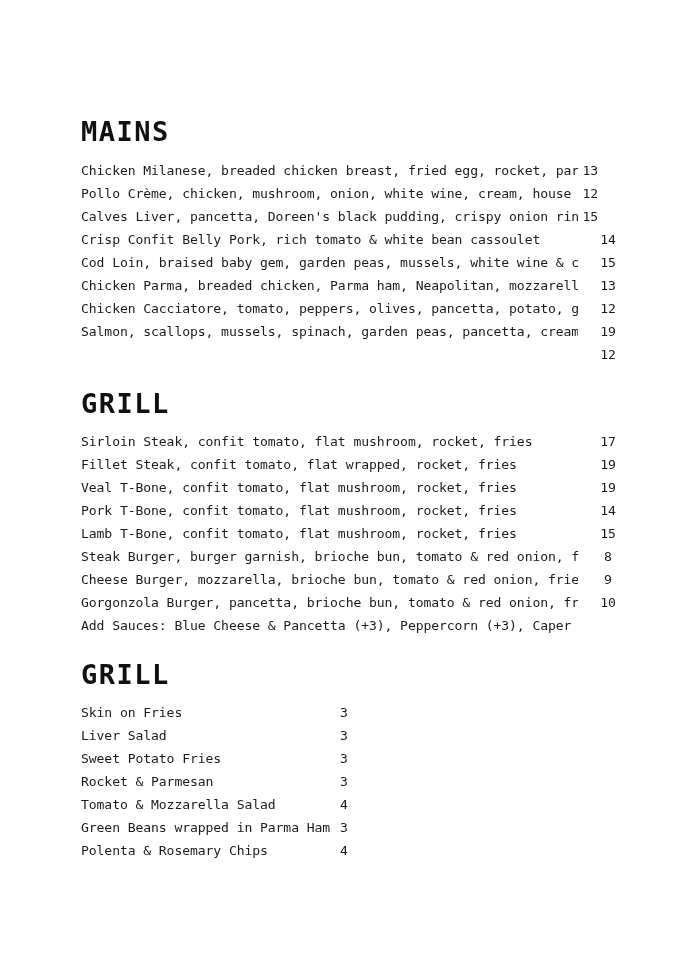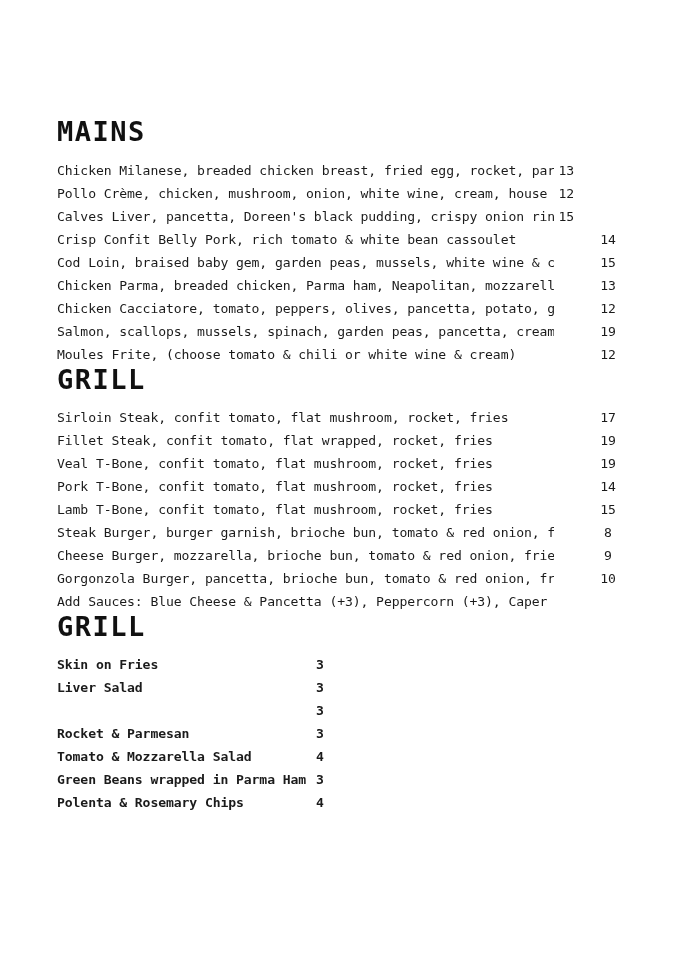--- a/index.html
+++ b/index.html
@@ -15,26 +15,27 @@
     font-family: "DejaVu Sans Mono", "Liberation Mono", monospace;
     color: #1a1a1a;
     -webkit-font-smoothing: antialiased;
   }
   .page {
     position: relative;
     width: 679px;
     height: 960px;
     background: #ffffff;
     box-sizing: border-box;
-    padding: 118px 60px 0 57px;
+    padding: 118px 60px 0 81px;
   }
   .section {
     margin: 0 0 0 0;
   }
   .section + .section {
+    margin-top: 24px;
   }
   .section-heading {
     font-family: "DejaVu Sans Mono", "Liberation Mono", monospace;
     font-size: 27px;
     font-weight: 700;
     letter-spacing: 1.5px;
     line-height: 1;
     margin: 0 0 14px 0;
     color: #111111;
     white-space: nowrap;
@@ -70,21 +71,20 @@
     max-width: 497px;
     overflow: hidden;
   }
   .item.inline .item-price {
     width: auto;
     margin-left: 4.5px;
   }
   
   .col-narrow .item {
     width: 268px;
-    font-weight: bold;
   }
   .col-narrow .item-price {
     width: 10px;
   }
   .section-sides .items {
     margin-top: 1px;
   }
   .section-grill .section-heading,
   .section-sides .section-heading {
     margin-bottom: 13px;
@@ -129,21 +129,20 @@
             <span class="item-desc">Chicken Cacciatore, tomato, peppers, olives, pancetta, potato, green beans</span>
             <span class="item-spacer"></span>
             <span class="item-price">12</span>
           </div>
           <div class="item">
             <span class="item-desc">Salmon, scallops, mussels, spinach, garden peas, pancetta, cream</span>
             <span class="item-spacer"></span>
             <span class="item-price">19</span>
           </div>
           <div class="item">
-            <span class="item-desc">Moules Frite, (choose tomato &amp; chili or white wine &amp; cream)</span>
             <span class="item-spacer"></span>
             <span class="item-price">12</span>
           </div>
         </div>
       </div>
       <div class="section section-grill">
         <div class="section-heading">GRILL</div>
         <div class="items col-wide">
           <div class="item">
             <span class="item-desc">Sirloin Steak, confit tomato, flat mushroom, rocket, fries</span>
@@ -198,20 +197,21 @@
             <span class="item-desc">Skin on Fries</span>
             <span class="item-spacer"></span>
             <span class="item-price">3</span>
           </div>
           <div class="item">
             <span class="item-desc">Liver Salad</span>
             <span class="item-spacer"></span>
             <span class="item-price">3</span>
           </div>
           <div class="item">
+            <span class="item-desc">Sweet Potato Fries</span>
             <span class="item-spacer"></span>
             <span class="item-price">3</span>
           </div>
           <div class="item">
             <span class="item-desc">Rocket &amp; Parmesan</span>
             <span class="item-spacer"></span>
             <span class="item-price">3</span>
           </div>
           <div class="item">
             <span class="item-desc">Tomato &amp; Mozzarella Salad</span>

